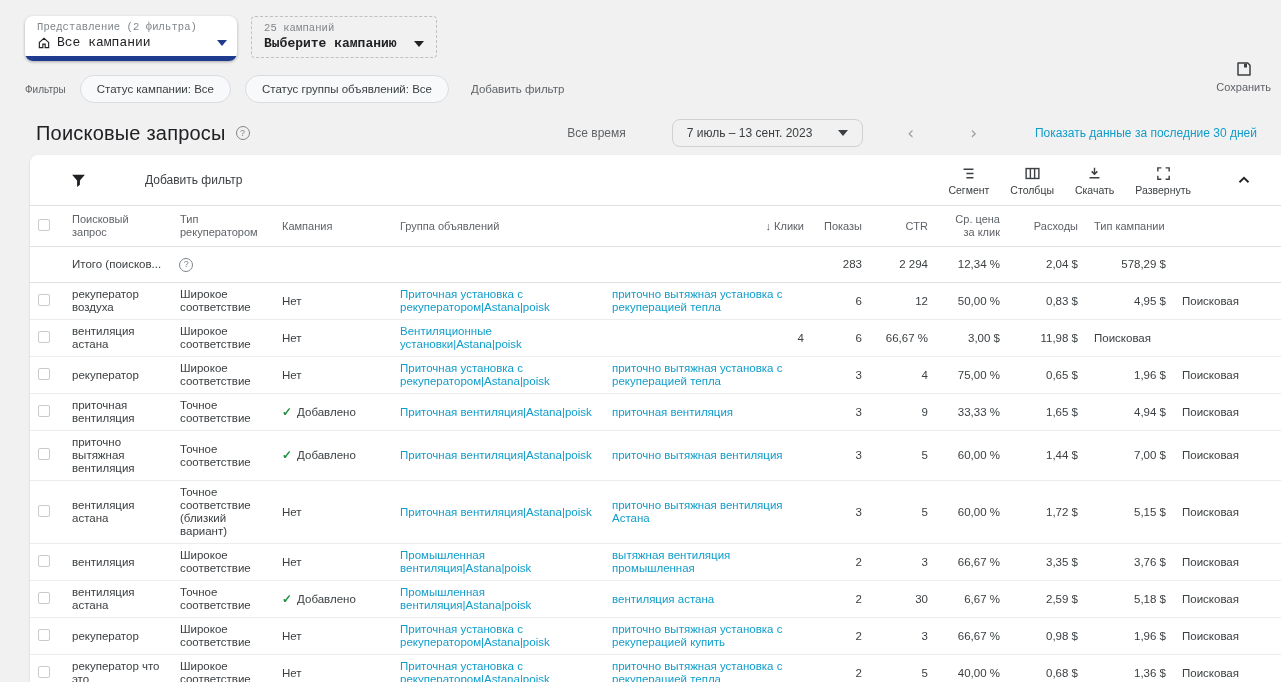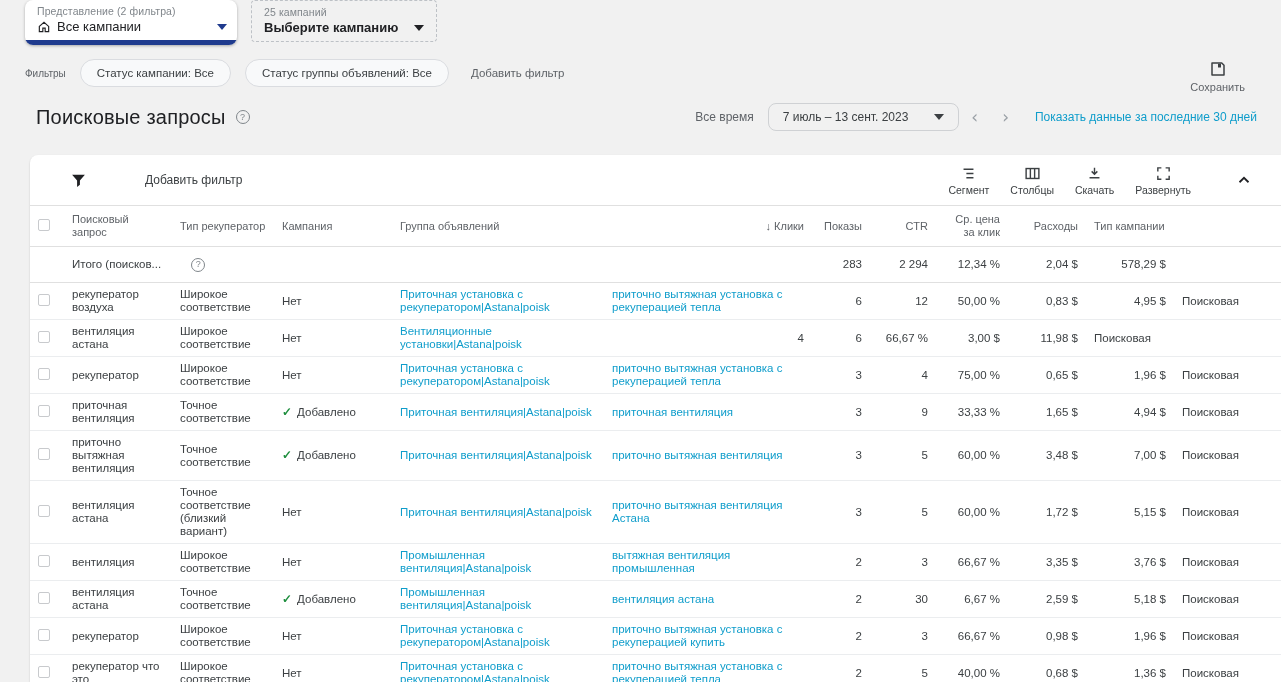--- a/index.html
+++ b/index.html
@@ -4,21 +4,21 @@
 <style>
   * { box-sizing: border-box; margin: 0; padding: 0; }
   html,body { width: 1281px; height: 682px; overflow: hidden; }
   body {
     font-family: "Liberation Sans", sans-serif;
     background: #f1f1f1;
     color: #3c4043;
     position: relative;
   }
   
-  .topbar { display: flex; align-items: flex-start; padding: 0 0 0 25px; }
+  .topbar { display: flex; align-items: flex-start; padding: 16px 0 0 25px; font-family: Liberation Mono, monospace; }
   .view-card {
     background: #fff; width: 212px; border-radius: 8px;
     box-shadow: 0 1px 3px rgba(0,0,0,.3); overflow: hidden;
   }
   .view-card-inner { padding: 5px 10px 6px 12px; }
   .mini-label { font-size: 10.5px; color: #80868b; letter-spacing: .1px; }
   .view-value-row { display: flex; align-items: center; margin-top: 2px; }
   .view-value-row .val { font-size: 13px; color: #202124; margin-left: 6px; }
   .caret { width: 0; height: 0; border-left: 5px solid transparent; border-right: 5px solid transparent; border-top: 6px solid #1f3b8e; margin-left: auto; }
   .view-card .accent { height: 5px; background: #1f3b8e; }
@@ -30,32 +30,32 @@
   .campaign-select .val { font-size: 13px; font-weight: bold; color: #202124; }
   .campaign-select .caret { border-top-color: #202124; }
   
   .filterbar { display: flex; align-items: center; padding: 14px 0 0 25px; gap: 14px; }
   .filterbar .lbl { font-size: 10px; color: #5f6368; }
   .chip {
     border: 1px solid #dadce0; background: #f8f9fa; border-radius: 16px;
     padding: 7px 16px; font-size: 11.5px; color: #3c4043; white-space: nowrap;
   }
   .addfilter { font-size: 11.5px; color: #5f6368; margin-left: 8px; }
-  .save-block { position: absolute; right: 36px; top: 60px; text-align: center; }
+  .save-block { position: absolute; right: 10px; top: 60px; text-align: center; }
   .save-block svg { display: block; margin: 0 auto 3px; }
   .save-block .lbl { font-size: 11px; color: #5f6368; }
   
   .titlebar { display: flex; align-items: center; padding: 16px 24px 8px 36px; }
   .page-title { font-size: 20px; color: #202124; letter-spacing: .2px; }
   .qmark {
     display: inline-flex; align-items: center; justify-content: center;
     width: 14px; height: 14px; border: 1.2px solid #80868b; border-radius: 50%;
     font-size: 9px; color: #80868b; margin-left: 10px; flex: none;
   }
-  .title-right { margin-left: auto; display: flex; align-items: center; }
+  .title-right { margin-left: auto; display: flex; align-items: center; gap: 32px; }
   .time-scope { font-size: 12px; color: #5f6368; margin-right: 14px; }
   .date-box {
     border: 1px solid #cfd1d4; border-radius: 8px; padding: 6px 14px;
     font-size: 12px; color: #3c4043; display: flex; align-items: center; min-width: 190px;
   }
   .date-box .caret { border-top-color: #3c4043; margin-left: 26px; }
   .chev { color: #9aa0a6; font-size: 17px; padding: 0 12px; font-family: "DejaVu Sans", sans-serif; }
   .link-teal { color: #0f9dcb; font-size: 12px; margin-left: 14px; white-space: nowrap; }
   
   .card {
@@ -75,21 +75,21 @@
     display: grid;
     grid-template-columns: 34px 108px 102px 118px 212px 208px 58px 66px 72px 78px 88px 1fr;
     align-items: center;
   }
   .td { padding: 5px 8px; font-size: 11.5px; line-height: 13px; color: #3c4043; }
   .num { text-align: right; }
   .thead { border-top: 1px solid #e0e0e0; border-bottom: 1px solid #e0e0e0; min-height: 42px; }
   .thead .td { font-size: 11px; color: #5f6368; line-height: 13px; }
   .totals { border-bottom: 1px solid #e0e0e0; min-height: 36px; }
   .totals .td { color: #3c4043; }
-  .totals-label { display: flex; gap: 20px; white-space: nowrap; }
+  .totals-label { display: flex; gap: 8px; white-space: nowrap; }
   .row { border-bottom: 1px solid #ebedef; min-height: 36px; }
   .checkbox {
     display: inline-block; width: 12px; height: 12px;
     border: 1px solid #c8cacd; border-radius: 2px; background: #fff;
   }
   .link { color: #0f9dcb; }
   .check { color: #1e8e3e; font-weight: bold; margin-right: 5px; font-size: 12px; }
   .sort-arrow { color: #5f6368; margin-right: 3px; }
   .type-cell { color: #3c4043; }
 </style>
@@ -183,21 +183,21 @@
       </div>
     </div>
     <svg class="collapse-btn" width="18" height="18" viewBox="0 0 24 24">
         <path d="M6 15 L12 9 L18 15" stroke="#202124" stroke-width="2.4" fill="none"></path>
       </svg>
   </div>
 
   <div class="tr thead">
     <div class="td"><span class="checkbox"></span></div>
     <div class="td">Поисковый запрос</div>
-    <div class="td">Тип рекуператор</div>
+    <div class="td">Тип рекуператором</div>
     <div class="td">Кампания</div>
     <div class="td">Группа объявлений</div>
     <div class="td num"><span class="sort-arrow">↓</span><span>Клики</span></div>
     <div class="td num">Показы</div>
     <div class="td num">CTR</div>
     <div class="td num">Ср. цена за клик</div>
     <div class="td num">Расходы</div>
     <div class="td">Тип кампании</div>
   </div>
 
@@ -280,21 +280,21 @@
   <div class="tr row">
     <div class="td"><span class="checkbox"></span></div>
     <div class="td">приточно вытяжная вентиляция</div>
     <div class="td">Точное соответствие</div>
     <div class="td"><span class="check" style="display: inline;">✓</span><span>Добавлено</span></div>
     <div class="td link">Приточная вентиляция|Astana|poisk</div>
     <div class="td link">приточно вытяжная вентиляция</div>
     <div class="td num">3</div>
     <div class="td num">5</div>
     <div class="td num">60,00 %</div>
-    <div class="td num">3,48 $</div>
+    <div class="td num">1,44 $</div>
     <div class="td num">7,00 $</div>
     <div class="td type-cell">Поисковая</div>
   </div>
 
   <div class="tr row">
     <div class="td"><span class="checkbox"></span></div>
     <div class="td">вентиляция астана</div>
     <div class="td">Точное соответствие (близкий вариант)</div>
     <div class="td"><span>Нет</span></div>
     <div class="td link">Приточная вентиляция|Astana|poisk</div>

